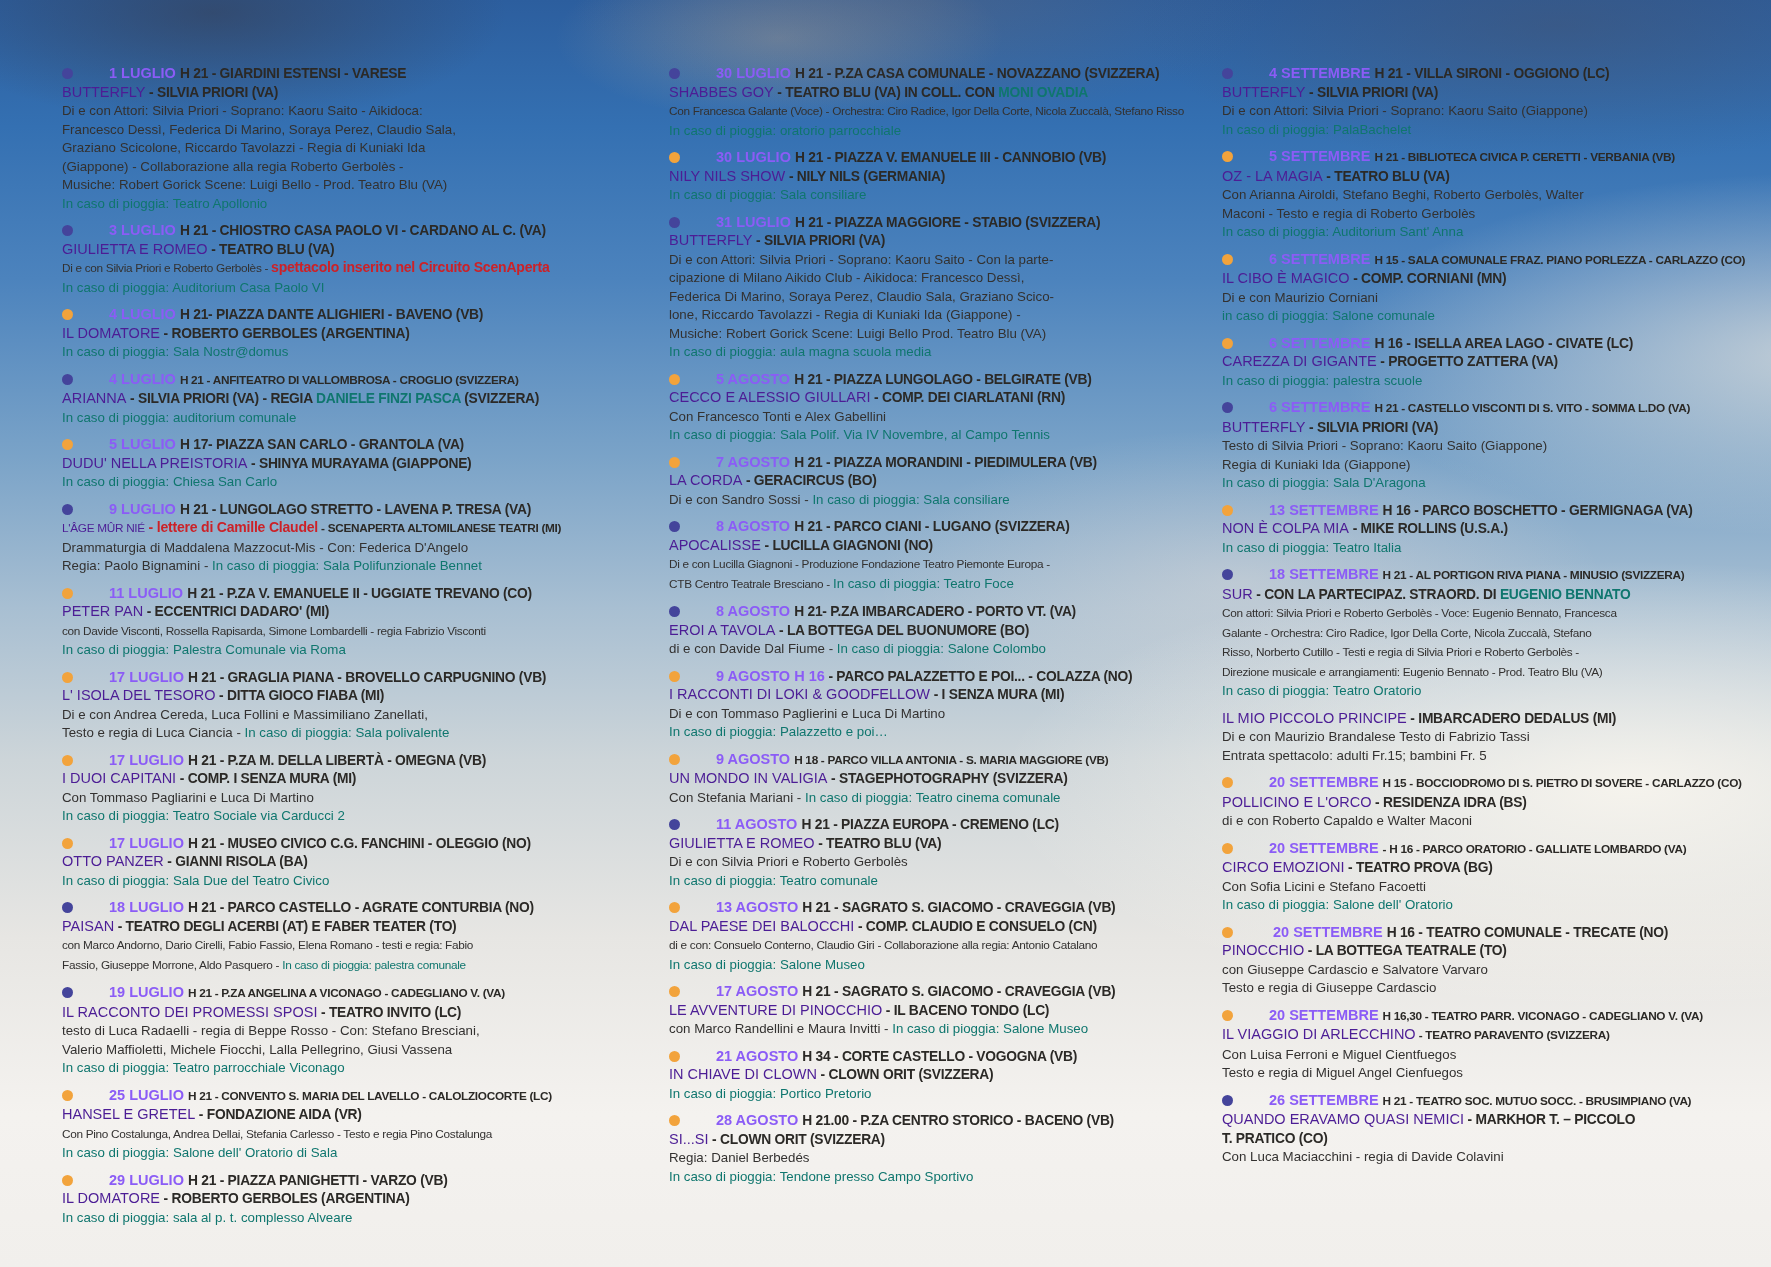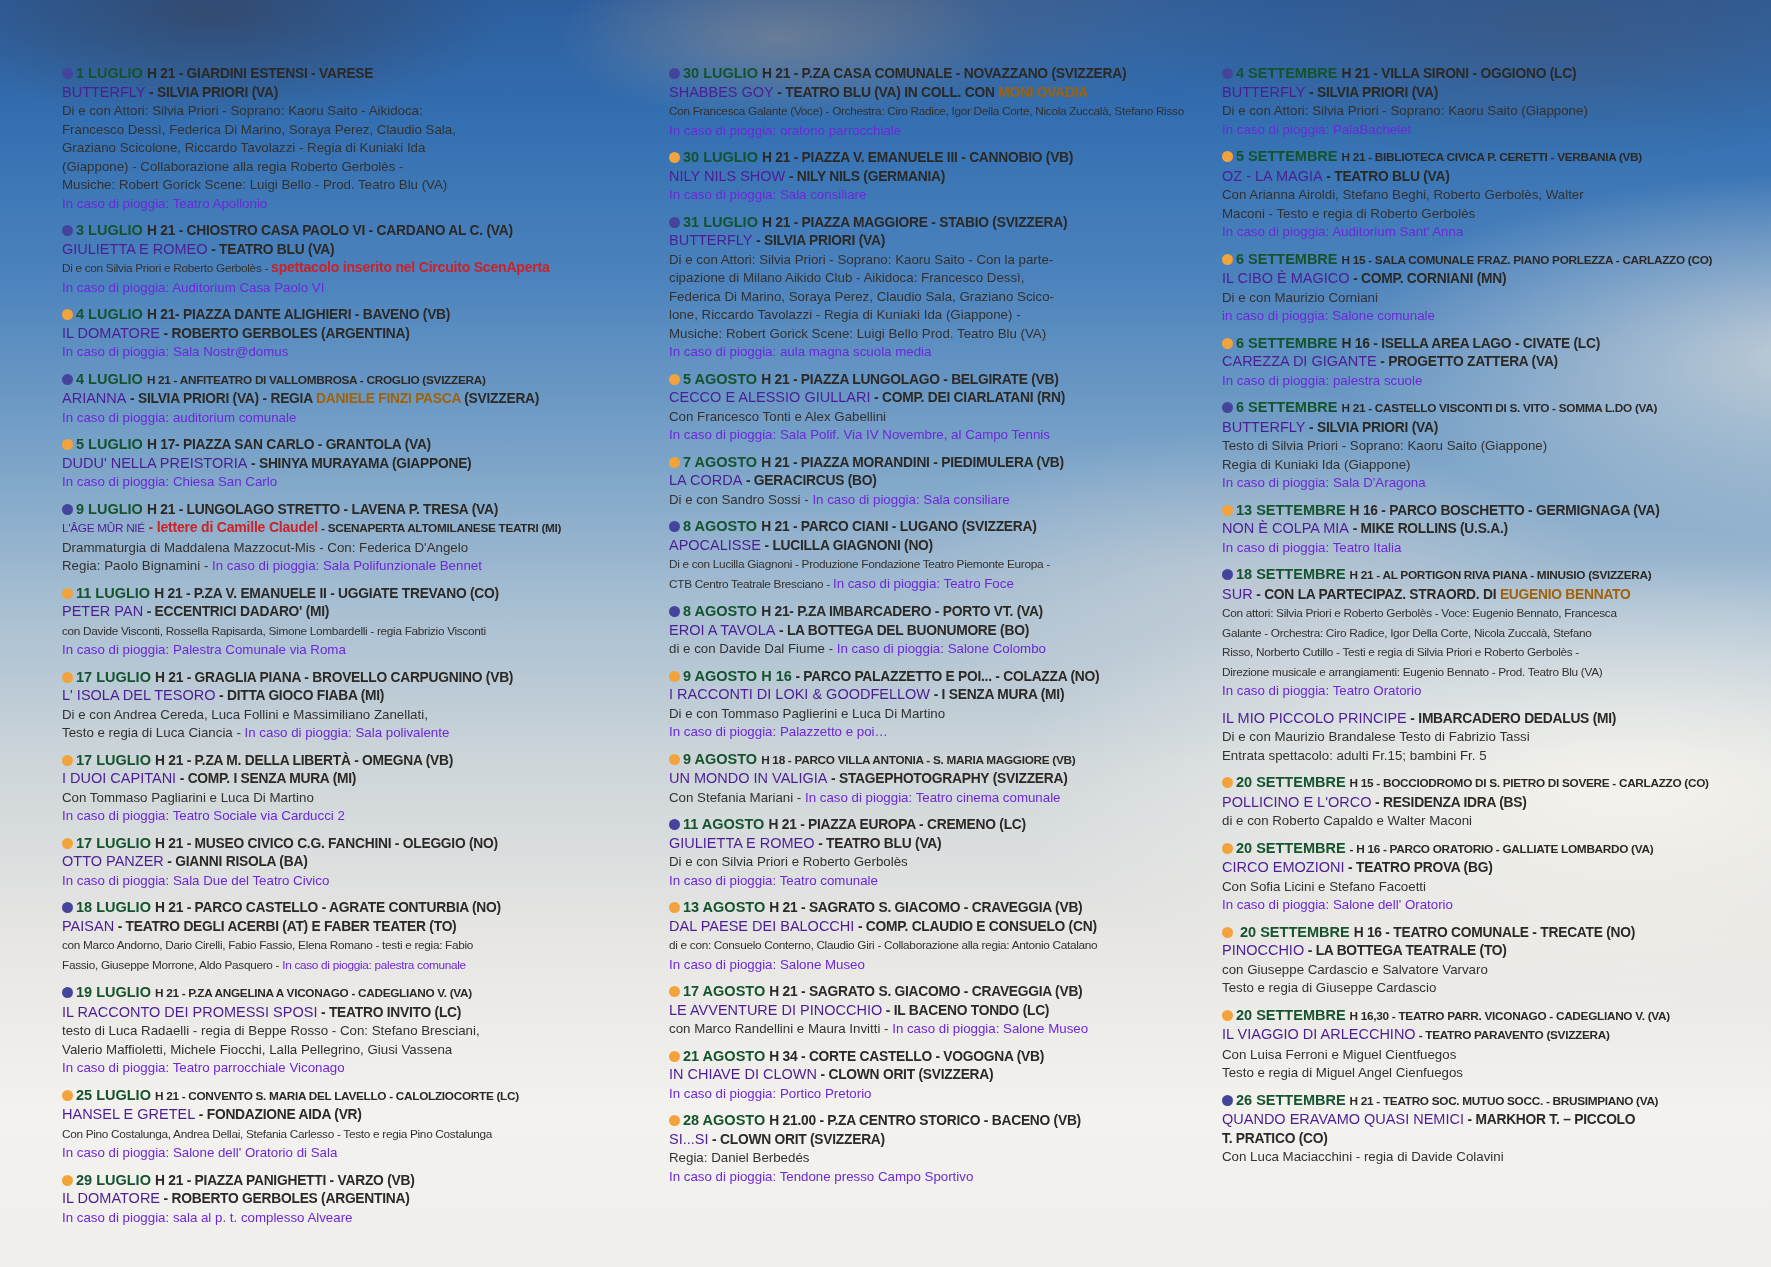--- a/index.html
+++ b/index.html
@@ -19,26 +19,26 @@
   .poster{position:absolute;inset:0;}
   .col{position:absolute;top:64px;width:532px;}
   .col1{left:62px;}
   .col2{left:669px;}
   .col3{left:1222px;width:508px;}
   .event{margin-bottom:9px;}
   .line{line-height:17.5px;white-space:nowrap;}
   .dot{display:inline-block;width:11px;height:11px;border-radius:50%;margin-right:3px;vertical-align:-1px;}
   .dot.blue{background:#44449b;}
   .dot.yellow{background:#f2a33c;}
-  .seg-date{color:#14532d;font-weight:bold;font-size:14.5px;}
+  .seg-date{color:#8b5cf6;font-weight:bold;font-size:14.5px;margin-left:33px;}
   .seg-head{color:#2b2926;font-weight:bold;font-size:13.8px;letter-spacing:-0.25px;}
   .seg-title{color:#4c1d95;font-weight:normal;font-size:14.5px;}
   .seg-body{color:#333130;font-size:13.3px;}
-  .seg-rain{color:#6d28d9;font-size:13.3px;margin-top:27px;}
-  .seg-red{color:#a16207;font-weight:bold;font-size:13.8px;letter-spacing:-0.25px;}
+  .seg-rain{color:#0f766e;font-size:13.3px;margin-top:27px;}
+  .seg-red{color:#0f766e;font-weight:bold;font-size:13.8px;letter-spacing:-0.25px;}
   .seg-reds{color:#cc2127;font-weight:bold;font-size:14px;letter-spacing:-0.2px;}
   .sm{font-size:11.8px !important;letter-spacing:-0.3px;}
 </style>
 </head>
 <body>
 
 <div class="poster">
     <div class="col col1">
       <div class="event">
         <div class="line"><span class="dot blue"></span><span class="seg-date">1 LUGLIO </span><span class="seg-head">H 21 - GIARDINI ESTENSI - VARESE</span></div>

